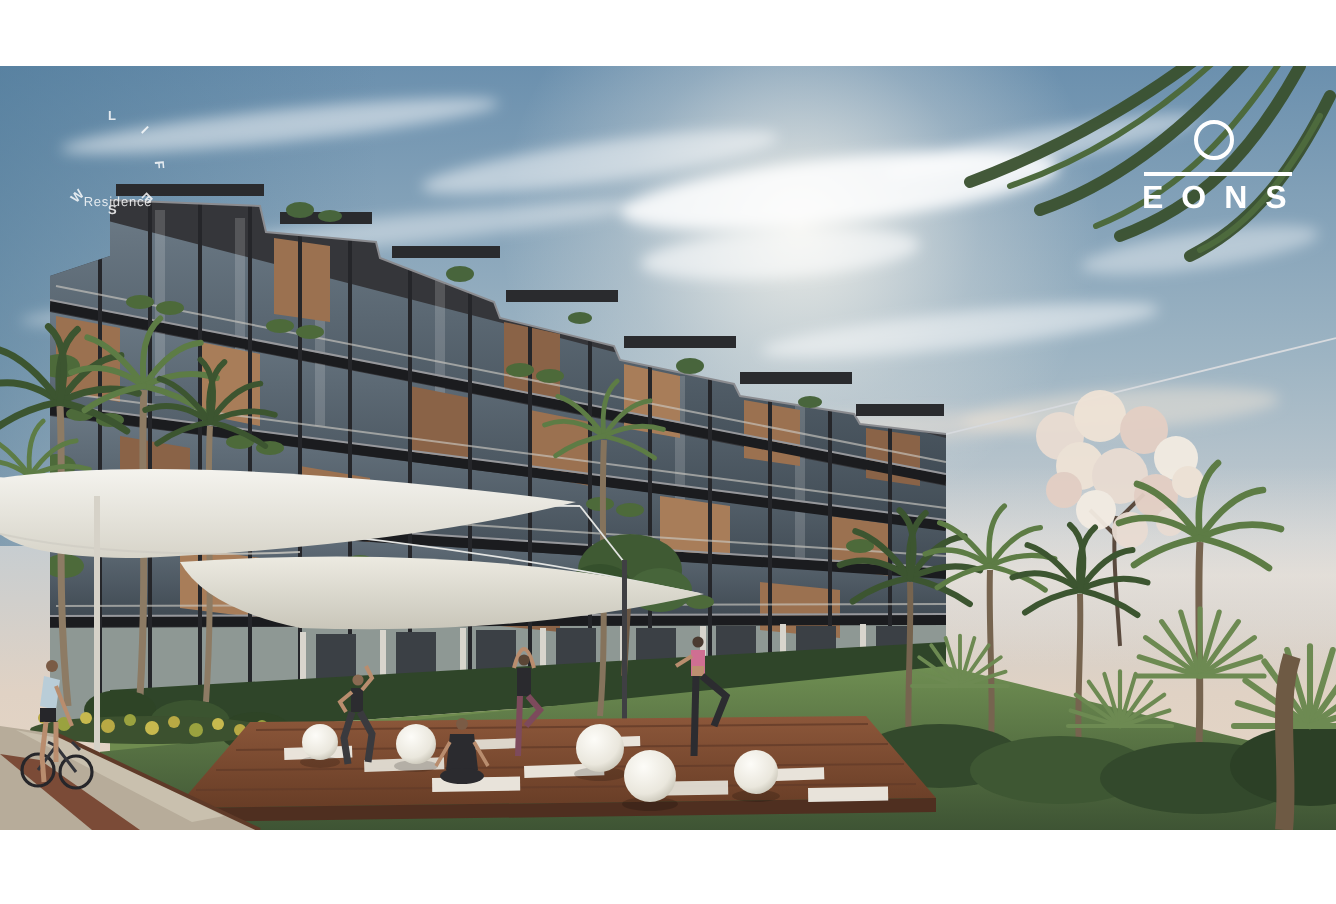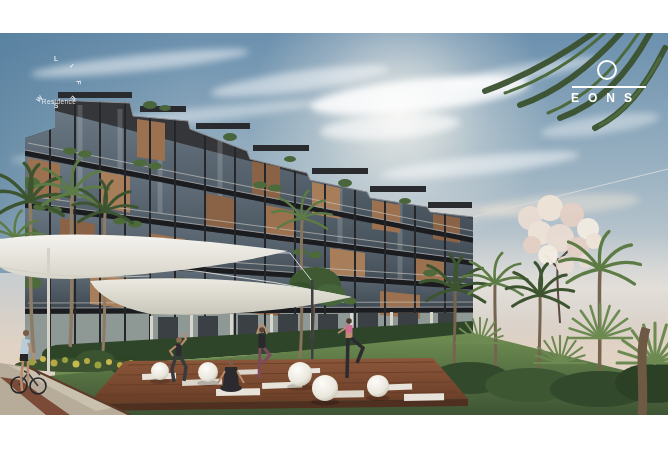--- a/index.html
+++ b/index.html
@@ -16,21 +16,21 @@
   .watermark{position:absolute;left:24px;top:20px;width:78px;height:72px;color:#ffffff;opacity:.82;}
   .wm-center{position:absolute;left:4px;top:45px;width:62px;text-align:center;
     font-size:6.5px;letter-spacing:.4px;white-space:nowrap;}
   .wm-letter{position:absolute;font-size:6.5px;font-weight:bold;}
   
   .eons{position:absolute;left:560px;top:20px;width:100px;height:80px;color:#ffffff;}
   .eons-ring{position:absolute;left:37px;top:7px;width:16px;height:16px;
     border:2.3px solid #ffffff;border-radius:50%;}
   .eons-line{position:absolute;left:12px;top:33px;width:74px;height:1.5px;background:#ffffff;}
   .eons-text{position:absolute;left:11px;top:38px;width:86px;
-    font-size:12px;font-weight:bold;letter-spacing:9px;white-space:nowrap;}
+    font-size:16px;font-weight:bold;letter-spacing:9px;white-space:nowrap;}
 </style>
 </head>
 <body>
 
 <div class="photo" aria-label="architectural-exterior-render">
 <svg width="668" height="382" viewBox="0 0 668 382">
   <defs>
     <linearGradient id="skyV" x1="0" y1="0" x2="0" y2="1">
       <stop offset="0%" stop-color="#6b90ae"></stop>
           <stop offset="38%" stop-color="#9db4c3"></stop>

